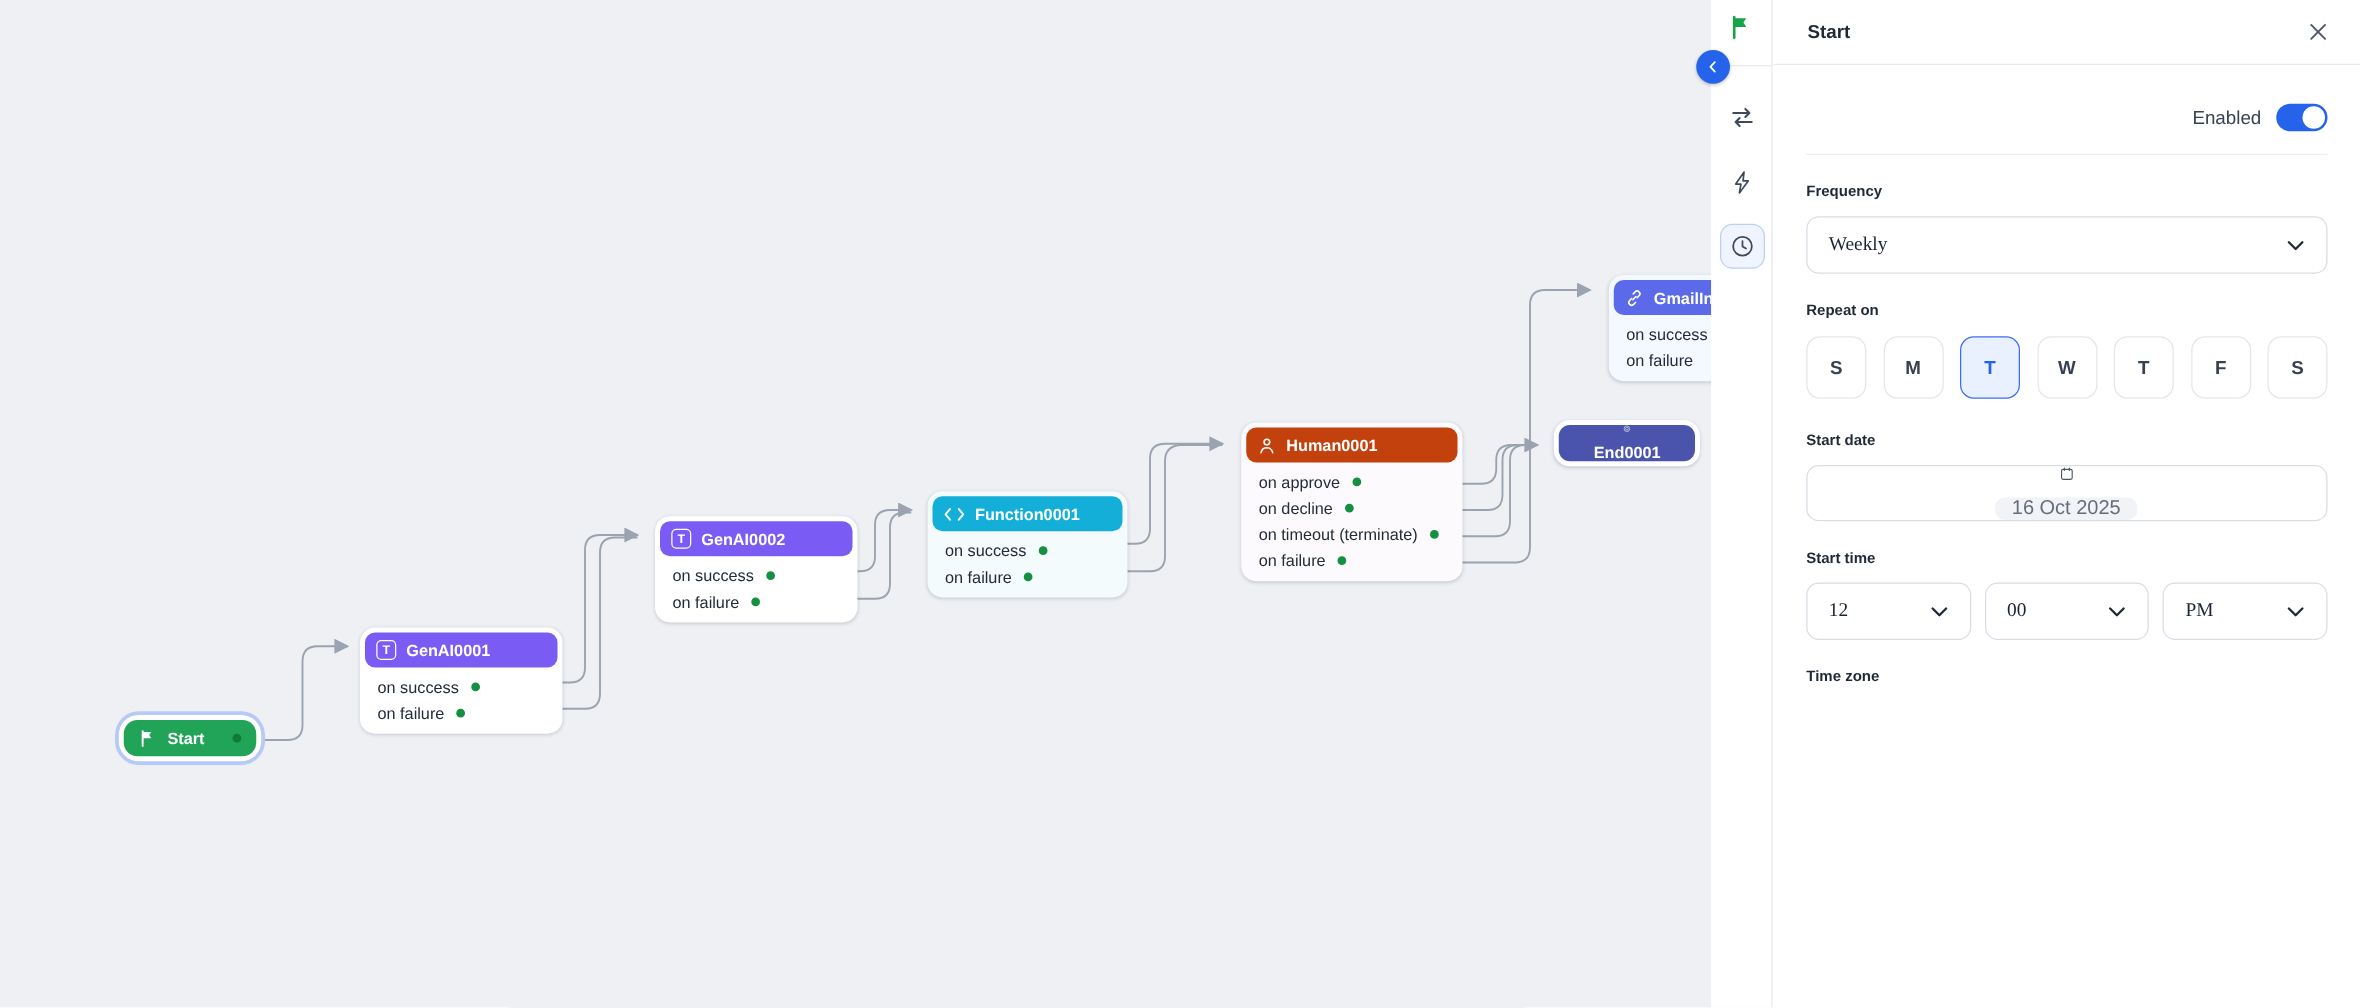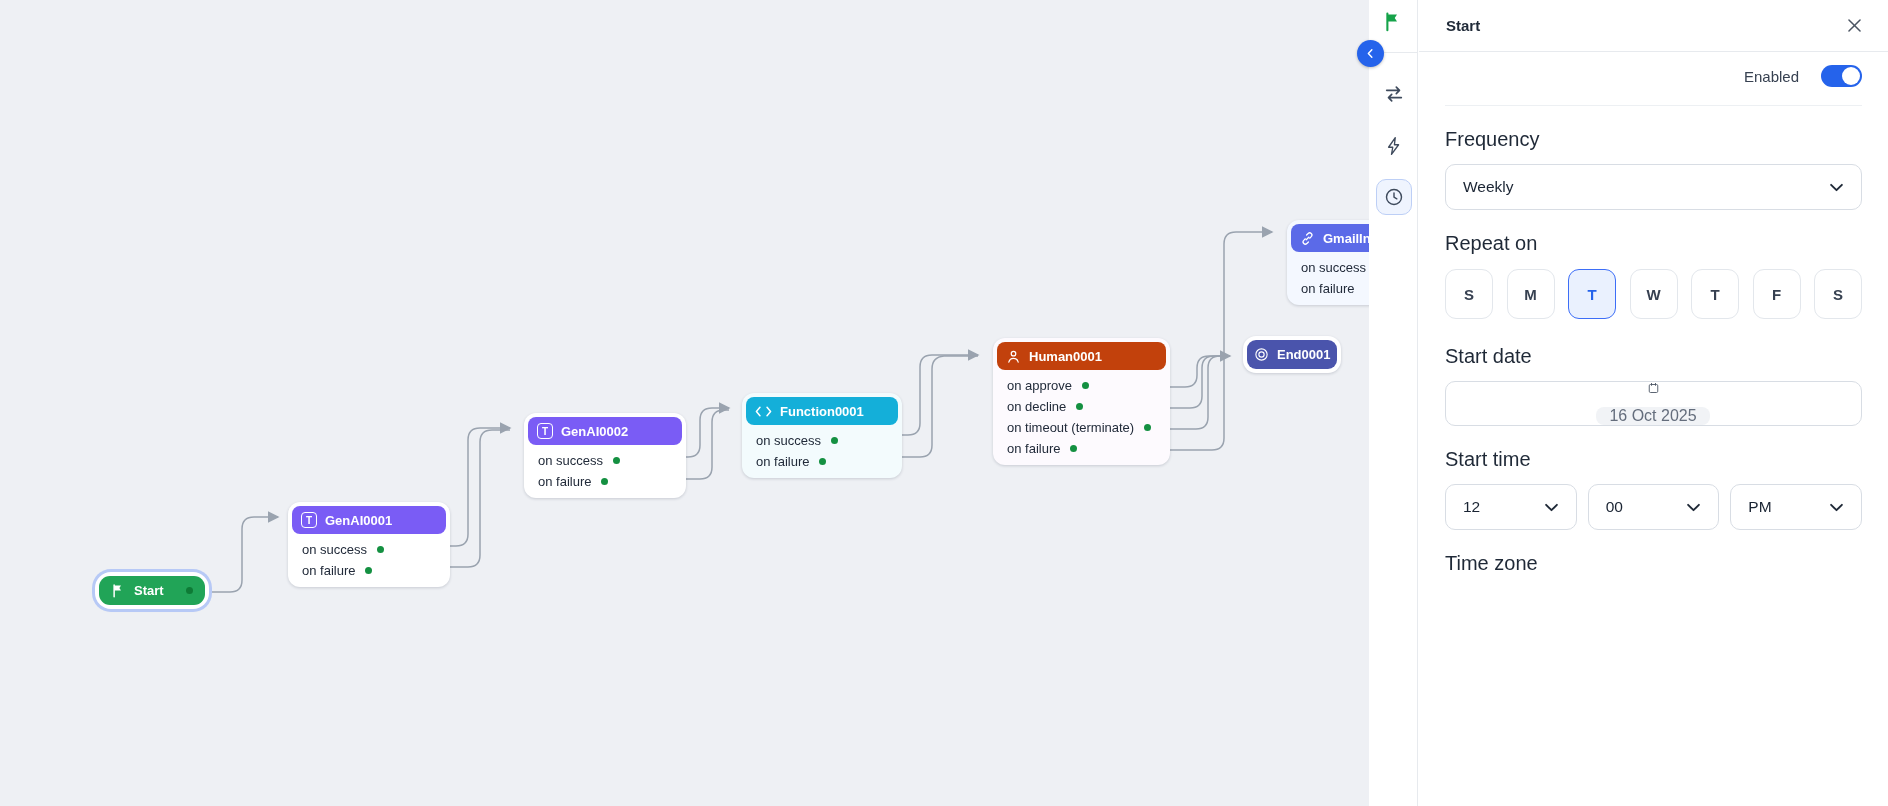--- a/index.html
+++ b/index.html
@@ -15,41 +15,41 @@
   .node-body { padding:5px 1px 2px; }
   .port-row { display:flex; align-items:center; justify-content:flex-start; height:21px; padding:0 9px; font-size:13px; color:#222B3A; }
   .dot { width:7px; height:7px; border-radius:50%; background:#149041; flex:0 0 auto; margin-left:10px; }
   .ticon { width:16px; height:16px; border:1.5px solid #fff; border-radius:4px; display:flex; align-items:center; justify-content:center; font-size:10px; font-weight:700; color:#fff; flex:0 0 auto; }
 
   .start-node { position:absolute; background:#fff; border-radius:16px; padding:4px; box-shadow:0 0 0 3px #B7C9F6, 0 1px 3px rgba(30,41,59,.2); }
   .start-pill { display:flex; align-items:center; gap:8px; height:29px; padding:0 12px; border-radius:11px; background:#21A457; color:#fff; font-size:13px; font-weight:700; }
   .start-pill .dot { background:#0E7B36; margin-left:14px; }
 
   .end-card { position:absolute; background:#fff; border-radius:13px; padding:4px; box-shadow:0 1px 3px rgba(30,41,59,.18); }
-  .end-pill { display:flex; align-items:center; gap:8px; height:29px; padding:0 7px; border-radius:9px; background:#4A54AC; color:#fff; font-size:13px; font-weight:700; }
+  .end-pill { display:flex; align-items:center; gap:8px; height:29px; padding:0 28px; border-radius:9px; background:#4A54AC; color:#fff; font-size:13px; font-weight:700;flex-direction:column; }
 
   
   .strip { position:absolute; left:1369px; top:0; width:49px; height:806px; background:#fff; border-right:1px solid #E7EAEE; }
   .strip-divider { position:absolute; left:0; top:52px; width:49px; border-top:1px solid #E7EAEE; }
   .strip-icon { position:absolute; left:0; width:49px; display:flex; justify-content:center; cursor:pointer; }
   .tool-active { position:absolute; left:7px; top:179px; width:36px; height:36px; border:1px solid #BDCFF6; background:#EFF4FE; border-radius:10px; display:flex; align-items:center; justify-content:center; cursor:pointer; }
   .collapse-btn { position:absolute; left:1357px; top:40px; width:27px; height:27px; border-radius:50%; background:#2563EB; display:flex; align-items:center; justify-content:center; z-index:5; cursor:pointer; box-shadow:0 1px 3px rgba(0,0,0,.25); }
 
   
   .panel { position:absolute; left:1419px; top:0; width:469px; height:806px; background:#fff; }
   .panel-header { height:52px; display:flex; align-items:center; justify-content:space-between; padding:0 24px 0 27px; border-bottom:1px solid #E7EAEE; }
   .panel-title { font-size:15px; font-weight:700; color:#1F2937; }
   .panel-body { padding:0 26px; }
-  .enabled-row { margin-top:12px; display:flex; align-items:center; justify-content:flex-end; gap:22px; height:24px; }
+  .enabled-row { margin-top:30px; display:flex; align-items:center; justify-content:flex-end; gap:12px; height:24px; }
   .enabled-label { font-size:15px; color:#374151; }
   .toggle { width:41px; height:22px; border-radius:11px; background:#2563EB; position:relative; cursor:pointer; }
   .toggle-knob { position:absolute; right:2px; top:2px; width:18px; height:18px; border-radius:50%; background:#fff; }
   .soft-divider { margin-top:17px; border-top:1px solid #EDF0F3; }
-  .field-label { margin-top:22px; font-size:20px; font-weight:400; color:#1F2937; }
-  .select { margin-top:13px; height:46px; border:1px solid #D8DDE4; border-radius:10px; display:flex; align-items:center; justify-content:space-between; padding:0 17px; font-size:15.5px; color:#1A2433; cursor:pointer; background:#fff; }
+  .field-label { margin-top:22px; font-size:12px; font-weight:700; color:#1F2937; }
+  .select { margin-top:13px; height:46px; border:1px solid #D8DDE4; border-radius:10px; display:flex; align-items:center; justify-content:space-between; padding:0 17px; font-size:15.5px; color:#1A2433; cursor:pointer; background:#fff;font-family:Liberation Serif, serif; }
   .days { margin-top:14px; display:flex; justify-content:space-between; }
   .day { width:48px; height:50px; border:1px solid #E3E7EC; border-radius:11px; background:#fff; display:flex; align-items:center; justify-content:center; font-size:15px; font-weight:700; color:#374151; cursor:pointer; }
   .day.sel { border-color:#3D6EF7; background:#EAF1FE; color:#2563EB; }
   .date-input { margin-top:13px; height:45px; border:1px solid #D8DDE4; border-radius:10px; display:flex; align-items:center; gap:13px; padding:0 20px 0 19px; cursor:pointer; background:#fff;flex-direction:column; }
   .date-chip { flex:1; height:34px; background:#F1F3F6; border-radius:8px; display:flex; align-items:center; padding:0 13px; font-size:16px; color:#646D7C; }
   .time-row { margin-top:13px; display:flex; gap:11px; }
   .time-row .select { margin-top:0; flex:1; }
   .chev { flex:0 0 auto; }
 </style>
 </head>

